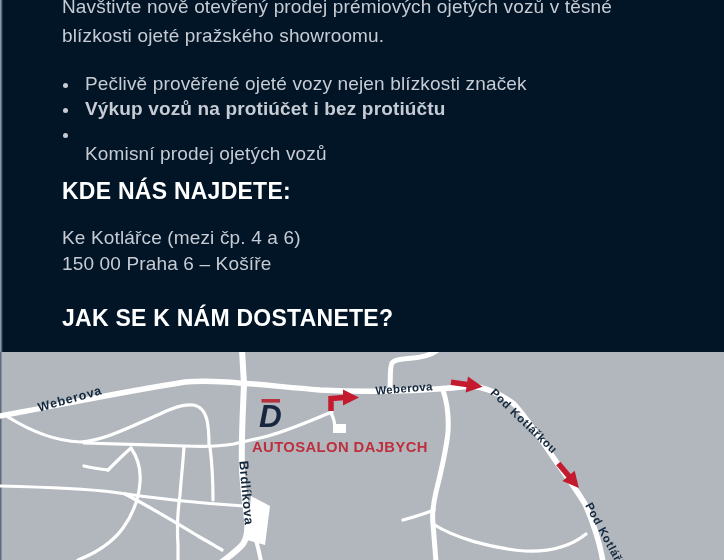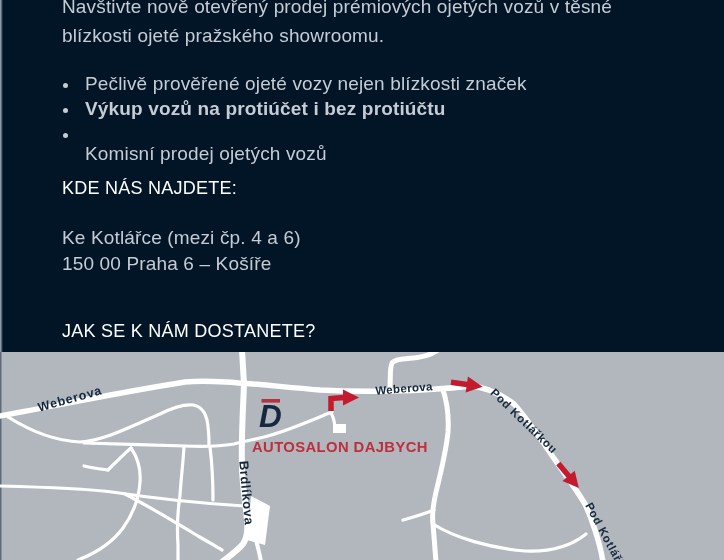--- a/index.html
+++ b/index.html
@@ -1,20 +1,20 @@
 <!DOCTYPE html>
 <html><head>
 <meta charset="utf-8">
 <style>
   html,body{margin:0;padding:0;}
   body{width:724px;height:560px;overflow:hidden;position:relative;
        background:#011527;font-family:"Liberation Sans",sans-serif;}
   .line{position:absolute;white-space:nowrap;}
   .body-txt{color:#c7ccd4;font-size:19px;letter-spacing:0.15px;}
-  .head-txt{color:#ffffff;font-size:18px;font-weight:normal;letter-spacing:0.25px;}
+  .head-txt{color:#ffffff;font-size:23px;font-weight:bold;letter-spacing:0.25px;}
 </style>
 </head>
 <body>
 
 <div style="position:absolute;left:0;top:0;width:724px;height:352px;background:#011527;"></div>
 
 <div style="position:absolute;left:0;top:0;width:3px;height:352px;background:linear-gradient(90deg,#a9b6c4,#011527);"></div>
 
 <div class="line body-txt" style="left:62px;top:-4px;">Navštivte nově otevřený prodej prémiových ojetých vozů v těsné</div>
 
@@ -31,21 +31,21 @@
 <div style="position:absolute;left:63px;top:133px;width:5px;height:5px;border-radius:50%;background:#c7ccd4;"></div>
 
 <div class="line body-txt" style="left:85px;top:123px;margin-top:20px;">Komisní prodej ojetých vozů</div>
 
 <div class="line head-txt" style="left:62px;top:178px;">KDE NÁS NAJDETE:</div>
 
 <div class="line body-txt" style="left:62px;top:227px;text-align:right;">Ke Kotlářce (mezi čp. 4 a 6)</div>
 
 <div class="line body-txt" style="left:62px;top:253px;">150 00 Praha 6 – Košíře</div>
 
-<div class="line head-txt" style="left:62px;top:305px;margin-top:16px;">JAK SE K NÁM DOSTANETE?</div>
+<div class="line head-txt" style="left:62px;top:305px;">JAK SE K NÁM DOSTANETE?</div>
 
 <svg style="position:absolute;left:0;top:352px;" width="724" height="208" viewBox="0 352 724 208">
 
   <rect x="0" y="352" width="724" height="208" fill="#b2b7be"></rect>
   <rect x="0" y="352" width="1.5" height="208" fill="#3a4a5e" opacity="0.7"></rect>
   <g fill="none" stroke="#ffffff" stroke-linecap="round" stroke-linejoin="round">
 
     <path stroke-width="5.5" d="M -6 417 C 45 408, 115 393, 185 382 C 215 379, 260 385, 320 390 C 360 392, 420 392, 470 386 C 488 387, 502 395, 514 404 C 526 417, 540 438, 553 457 C 565 474, 578 492, 585 504 C 592 519, 600 543, 603 562"></path>
 
     <path stroke-width="5" d="M 438 350 C 431 355, 420 358, 408 358.5 C 400 359, 394 360, 392 363 C 390.5 366, 390.3 372, 390.3 378 L 390 388"></path>

